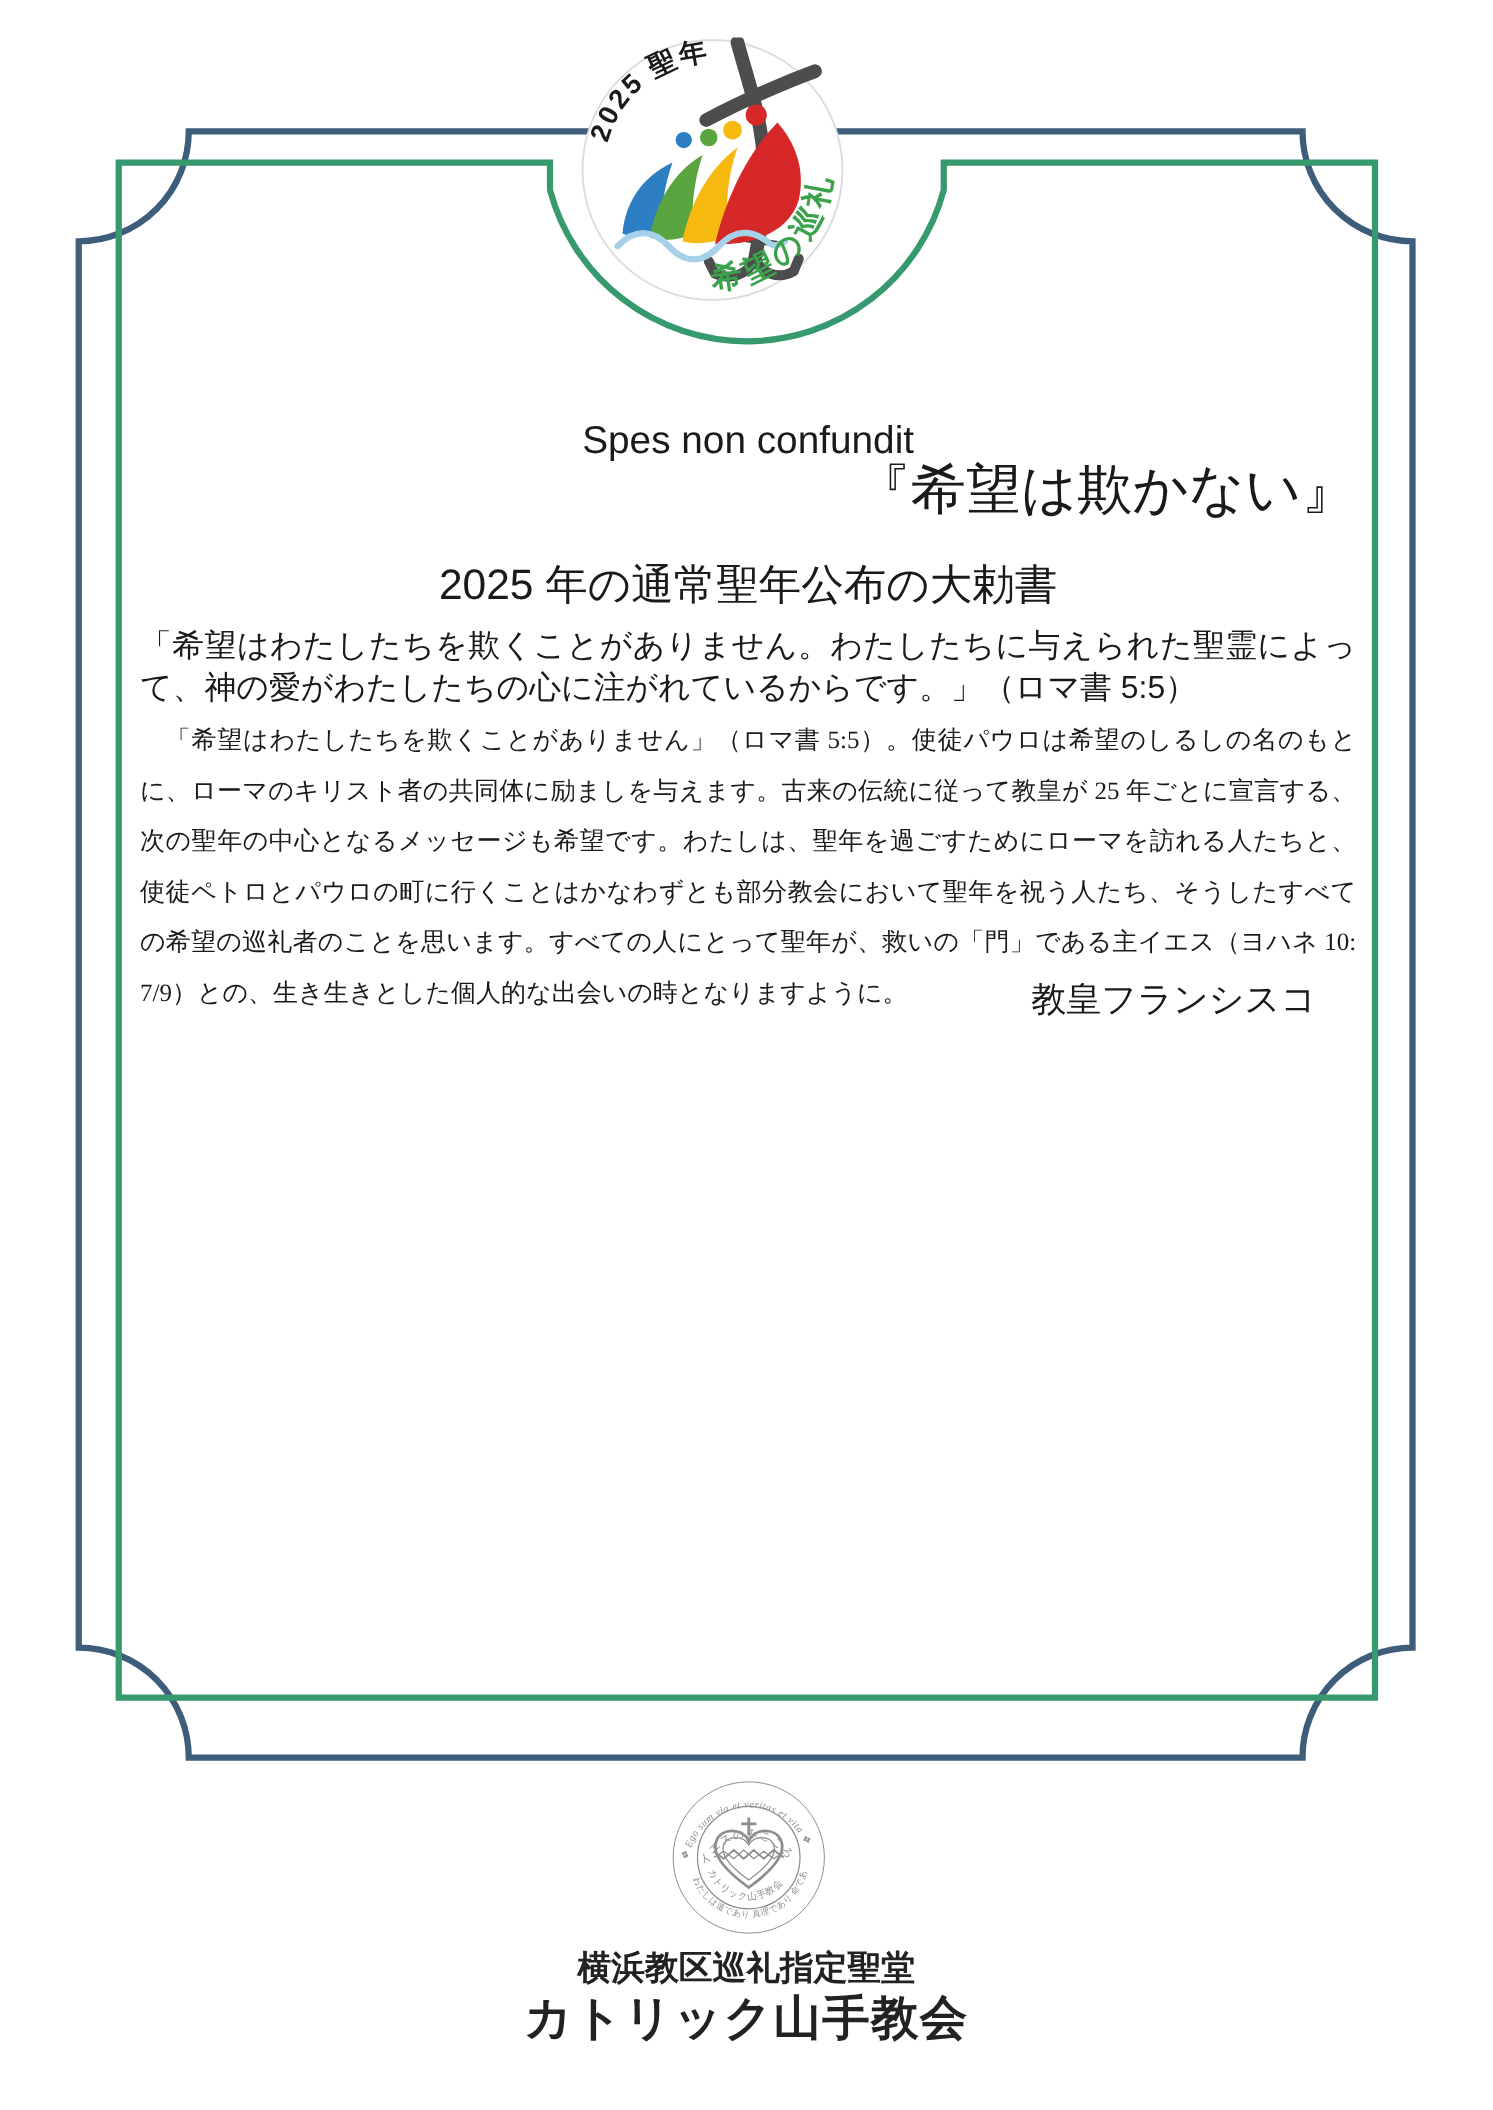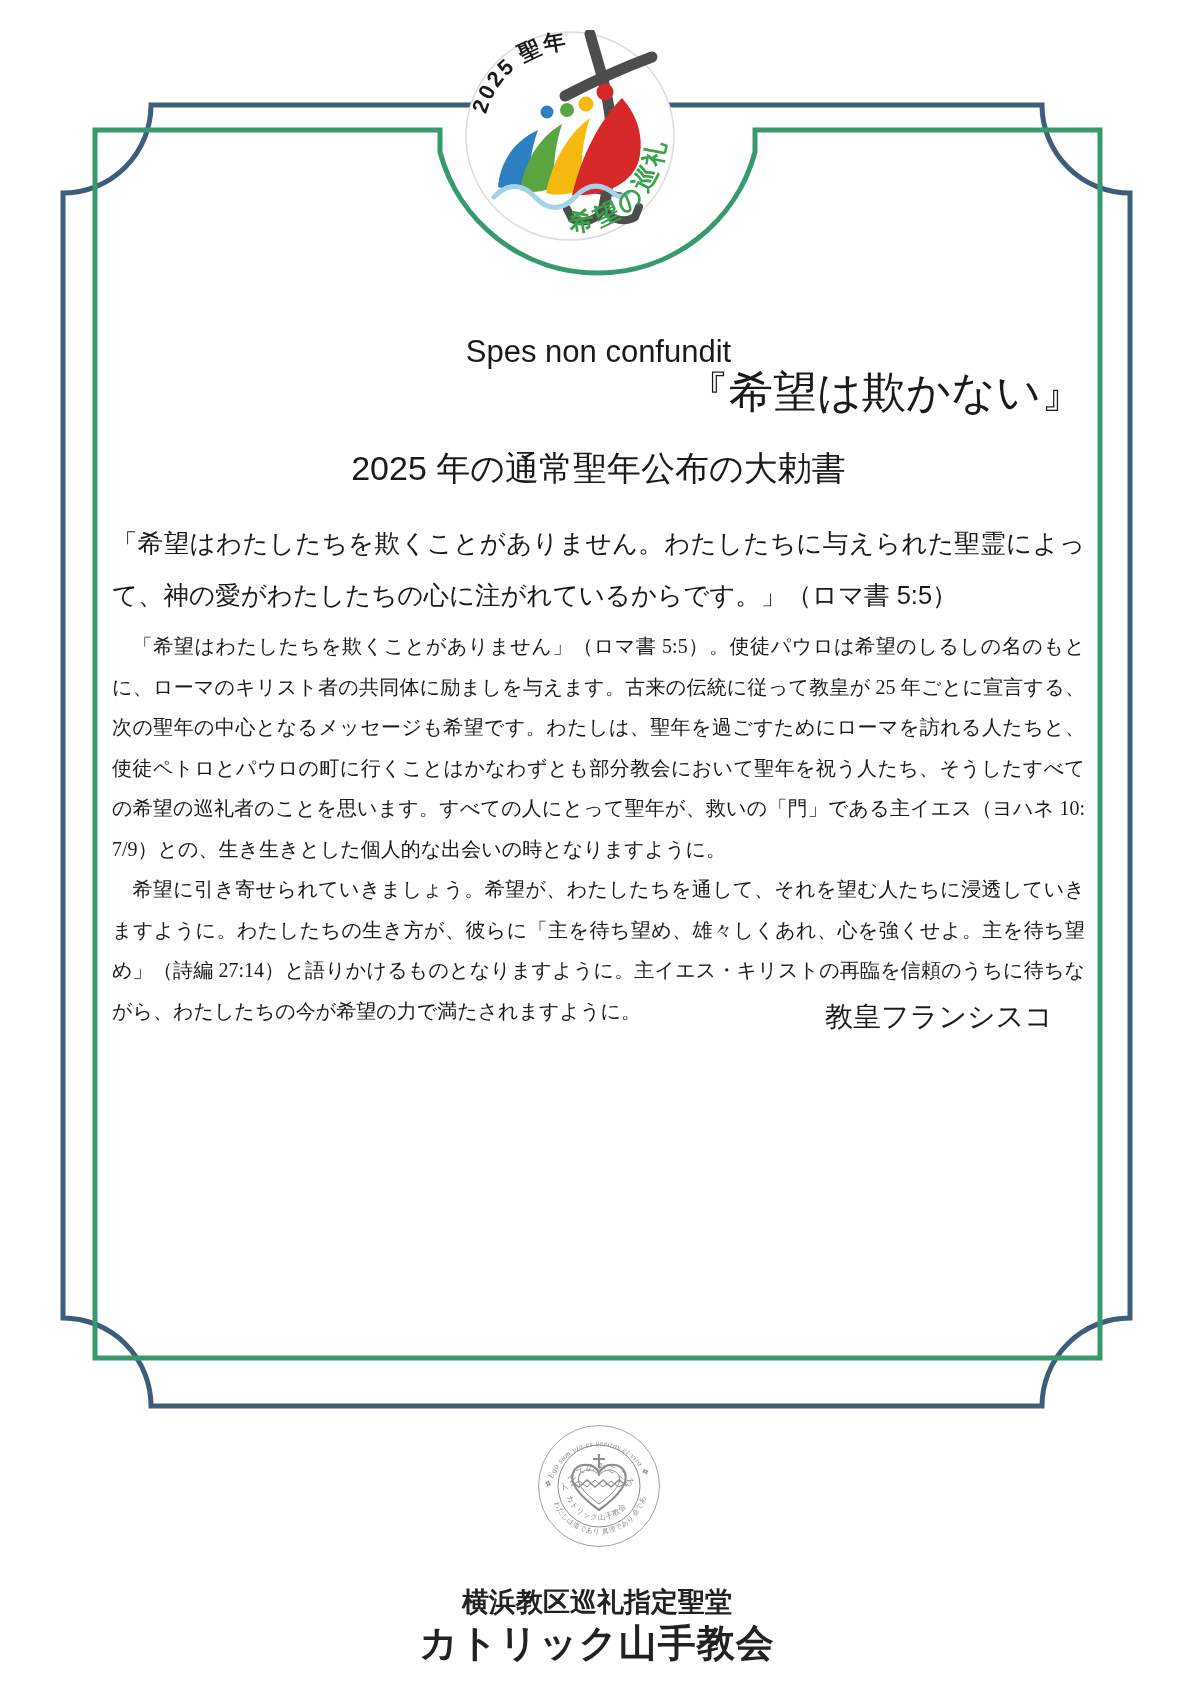--- a/index.html
+++ b/index.html
@@ -20,40 +20,40 @@
   .s-wave{stroke:var(--logo-wave);fill:none;stroke-width:5;stroke-linecap:round;}
   .logo-year{font-family:"Liberation Sans",sans-serif;font-size:22px;font-weight:bold;
              fill:#1a1a1a;letter-spacing:2px;}
   .logo-motto{font-family:"Liberation Sans",sans-serif;font-size:25px;font-weight:bold;
               fill:var(--logo-motto-green);letter-spacing:4px;}
 
   .content{position:absolute;left:112px;top:308px;width:973px;}
   .title-latin{font-size:31px;line-height:36px;text-align:center;font-weight:500;margin-top:26px;}
   .title-jp{font-size:44px;line-height:44px;text-align:right;font-weight:400;}
   .subtitle{font-size:34px;line-height:42px;text-align:center;font-weight:500;margin-top:33px;}
-  .quote{font-size:25.5px;line-height:52px;margin-top:28px;text-align:justify;word-break:break-all;}
+  .quote{font-size:25.5px;line-height:33px;margin-top:12px;text-align:justify;word-break:break-all;}
   .intro{font-size:25.5px;line-height:36.5px;margin-top:34px;text-align:justify;word-break:break-all;}
   .section-head{font-family:"Liberation Serif",serif;font-size:26px;line-height:38px;
                 text-align:center;margin-top:60px;}
   .body-para{font-family:Liberation Serif, serif;font-size:20px;line-height:40.5px;
              text-align:justify;word-break:break-all;}
   .body-para.first{margin-top:5px;}
   .signature{font-family:"Liberation Serif",serif;font-size:28px;line-height:40px;
              text-align:right;padding-right:32px;margin-top:-34px;}
 
   .seal{position:absolute;left:537px;top:1424px;width:124px;height:124px;}
   .seal-line{stroke:var(--seal-gray);fill:none;}
   .seal-text{fill:var(--seal-gray);font-family:"Liberation Serif",serif;}
   .seal-latin{font-size:8.2px;font-style:italic;letter-spacing:0.4px;}
   .seal-jp-outer{font-size:6.8px;letter-spacing:0.4px;}
   .seal-jp-top{font-size:9px;letter-spacing:1px;}
   .seal-jp-bottom{font-size:7.6px;letter-spacing:0.5px;}
 
   .footer{position:absolute;left:0;top:1556px;width:100%;text-align:center;color:#222;
-          font-family:"Liberation Serif",serif;margin-top:28px;}
+          font-family:"Liberation Serif",serif;}
   .footer-line1{font-size:27px;line-height:36px;font-weight:bold;}
   .footer-line2{font-size:38px;line-height:46px;font-weight:bold;letter-spacing:1px;}
   .footer-line3{font-size:29px;line-height:36px;font-weight:bold;}
 </style>
 </head>
 <body>
 
 <div class="page">
 
   <svg class="frame" width="1194" height="1688" viewBox="0 0 1194 1688" xmlns="http://www.w3.org/2000/svg">
@@ -92,21 +92,20 @@
       <textPath href="#arcMotto" startOffset="6%">希望の巡礼者</textPath>
     </text>
   </svg>
 
   <div class="content">
     <div class="title-latin">Spes non confundit</div>
     <div class="title-jp">『希望は欺かない』</div>
     <div class="subtitle">2025 年の通常聖年公布の大勅書</div>
     <div class="quote">「希望はわたしたちを欺くことがありません。わたしたちに与えられた聖霊によって、神の愛がわたしたちの心に注がれているからです。」（ロマ書 5:5）</div>
     <div class="body-para first">　「希望はわたしたちを欺くことがありません」（ロマ書 5:5）。使徒パウロは希望のしるしの名のもとに、ローマのキリスト者の共同体に励ましを与えます。古来の伝統に従って教皇が 25 年ごとに宣言する、次の聖年の中心となるメッセージも希望です。わたしは、聖年を過ごすためにローマを訪れる人たちと、使徒ペトロとパウロの町に行くことはかなわずとも部分教会において聖年を祝う人たち、そうしたすべての希望の巡礼者のことを思います。すべての人にとって聖年が、救いの「門」である主イエス（ヨハネ 10:7/9）との、生き生きとした個人的な出会いの時となりますように。</div>
-    <div class="body-para">　希望に引き寄せられていきましょう。希望が、わたしたちを通して、それを望む人たちに浸透していきますように。わたしたちの生き方が、彼らに「主を待ち望め、雄々しくあれ、心を強くせよ。主を待ち望め」（詩編 27:14）と語りかけるものとなりますように。主イエス・キリストの再臨を信頼のうちに待ちながら、わたしたちの今が希望の力で満たされますように。</div>
     <div class="signature">教皇フランシスコ</div>
   </div>
 
   <svg class="seal" viewBox="0 0 124 124" xmlns="http://www.w3.org/2000/svg">
     <defs>
       <path id="sealTop" d="M 13 66 A 49.3 49.3 0 0 1 111 66"></path>
       <path id="sealBottom" d="M 16 74 A 47.5 47.5 0 0 0 108 74"></path>
       <path id="sealInnerTop" d="M 27 72 A 36.4 36.4 0 0 1 97 72"></path>
       <path id="sealInnerBottom" d="M 29 70 A 34 34 0 0 0 95 70"></path>
     </defs>

